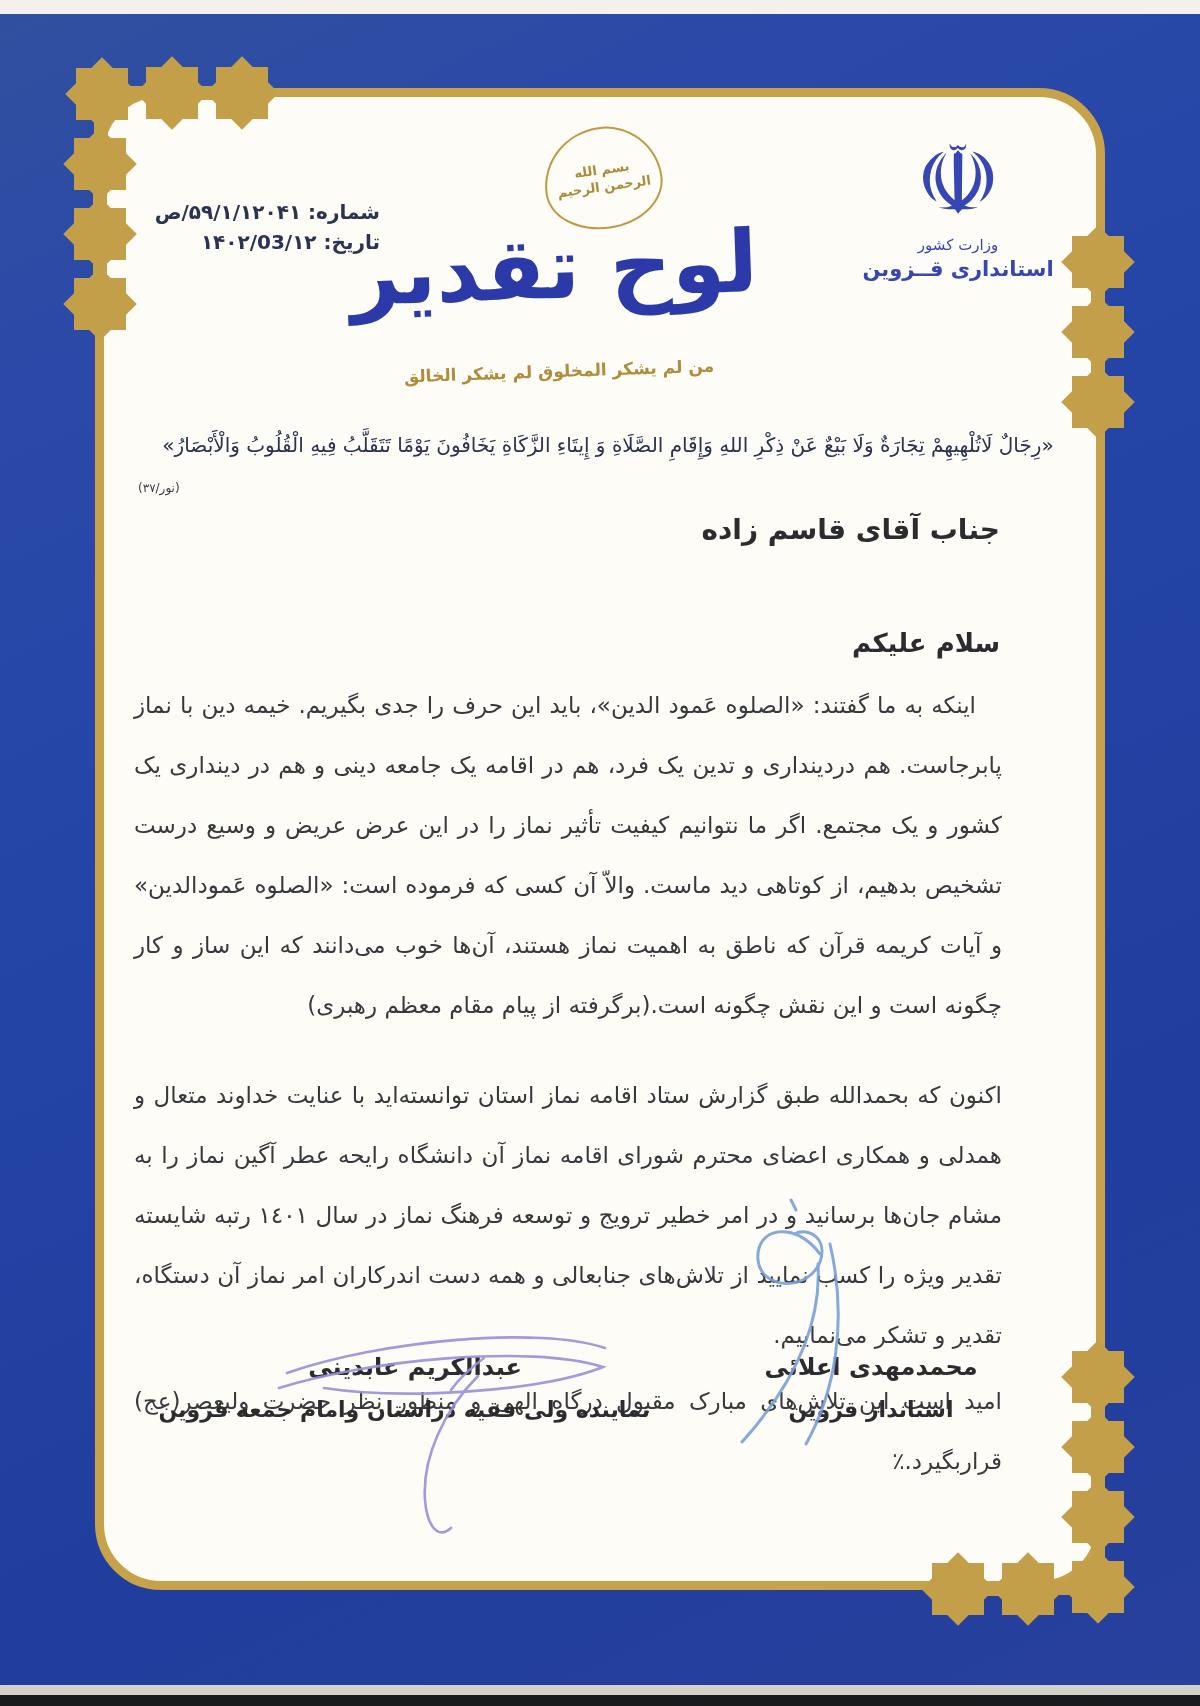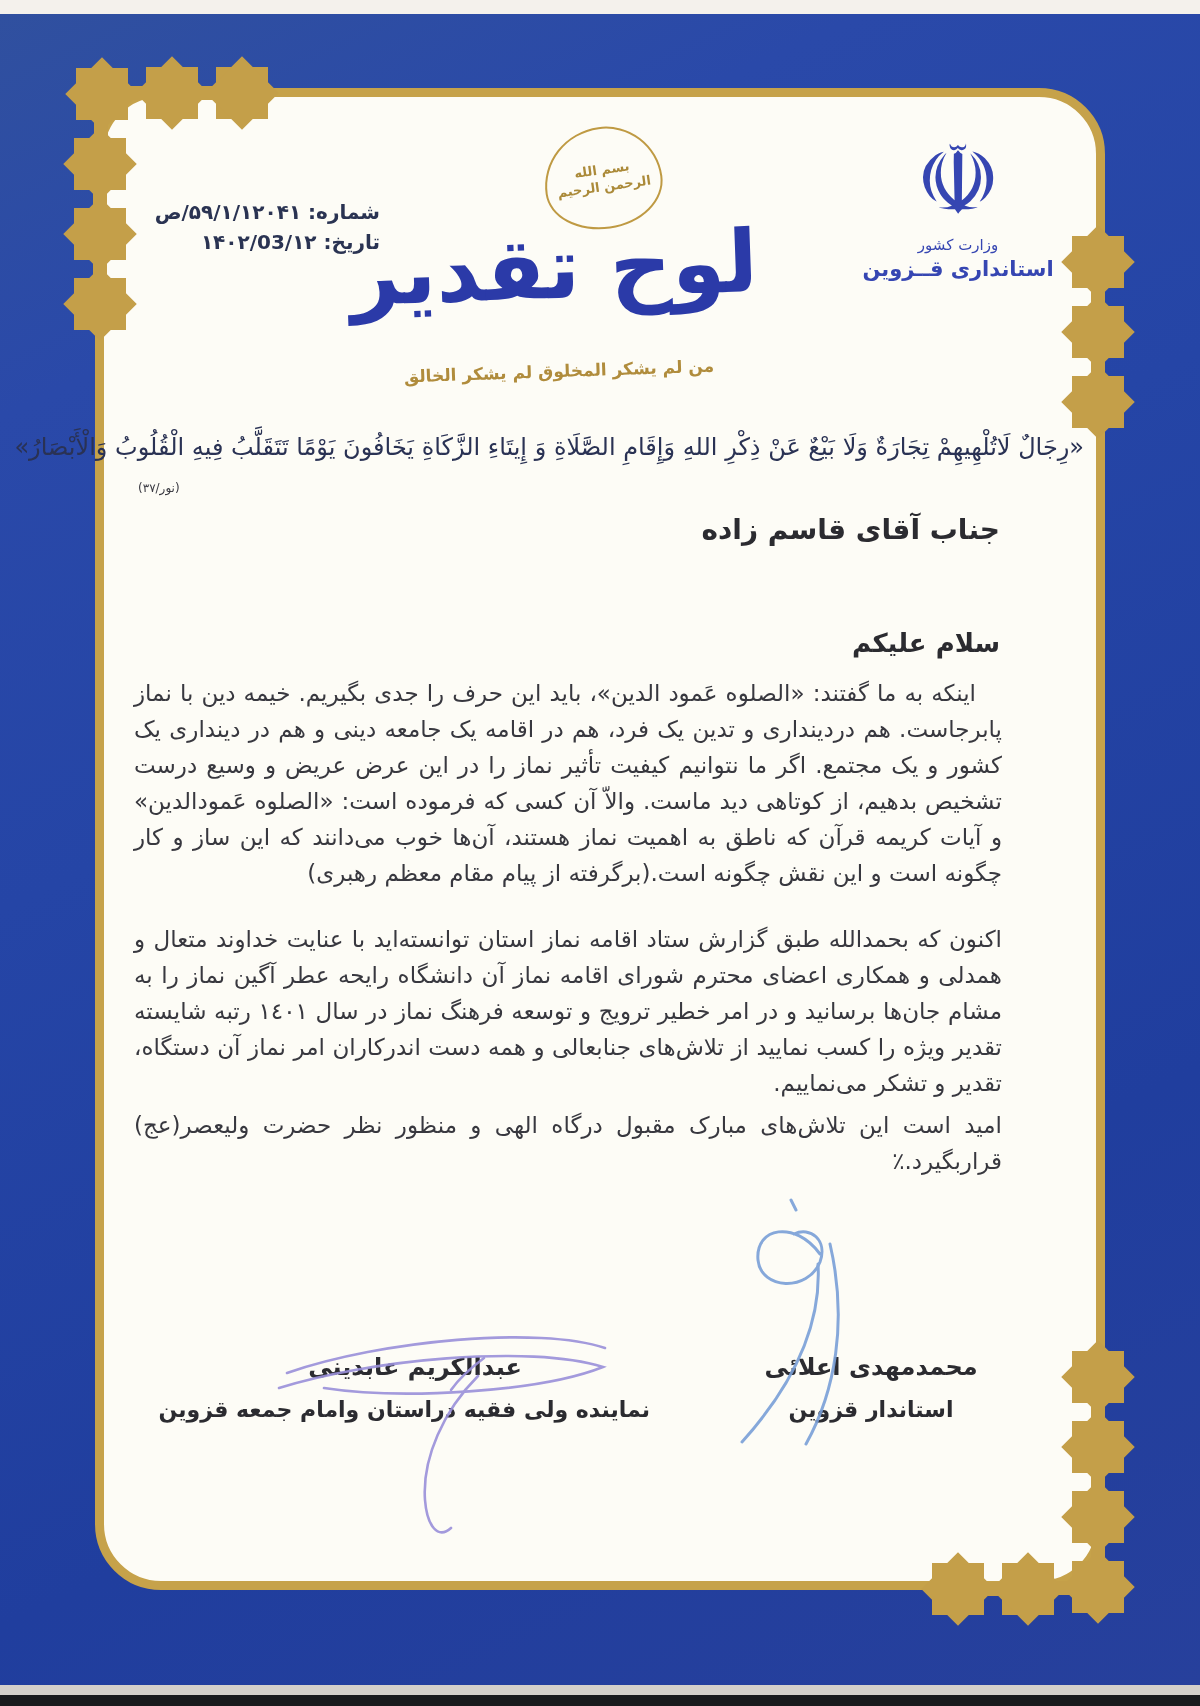--- a/index.html
+++ b/index.html
@@ -53,35 +53,35 @@
   }
 
   
   .emblem{position:absolute;left:752px;top:34px;width:204px;text-align:center;color:#3646b2;}
   .emblem-icon{font-size:96px;line-height:1.05;display:block;}
   .ministry{font-size:15px;font-weight:normal;margin-top:4px;white-space:nowrap;}
   .governorate{font-size:21px;font-weight:bold;margin-top:3px;white-space:nowrap;}
 
   .verse{
     position:absolute;left:28px;right:12px;top:336px;text-align:center;
-    font-size:24px;font-weight:500;color:#2a3254;white-space:nowrap;
+    font-size:20px;font-weight:500;color:#2a3254;white-space:nowrap;
   }
   .citation{position:absolute;left:34px;top:384px;font-size:12px;color:#3a3a42;}
 
   .recipient{position:absolute;right:96px;top:416px;text-align:right;color:#2b2b30;white-space:nowrap;}
   .recipient-name{font-size:28px;font-weight:bold;}
   .recipient-title{font-size:24px;font-weight:bold;margin-top:17px;}
 
   .salutation{
     position:absolute;right:96px;top:531px;font-size:26px;font-weight:bold;color:#2b2b30;text-align:right;
   }
 
   .letter-body{
     position:absolute;left:30px;right:94px;top:578px;
-    font-size:23px;line-height:36px;text-align:justify;color:#38383f;
+    font-size:23px;line-height:60px;text-align:justify;color:#38383f;
   }
   .letter-body p{margin:0;}
   .letter-body p.p1{text-indent:26px;margin-bottom:30px;}
   .letter-body p.p2{margin-bottom:6px;}
 
   
   .sig{position:absolute;text-align:center;color:#2b2b30;white-space:nowrap;}
   .sig-right{left:612px;top:1256px;width:310px;}
   .sig-left{left:76px;top:1256px;width:470px;}
   .sig .sig-name{font-size:24px;font-weight:bold;}

